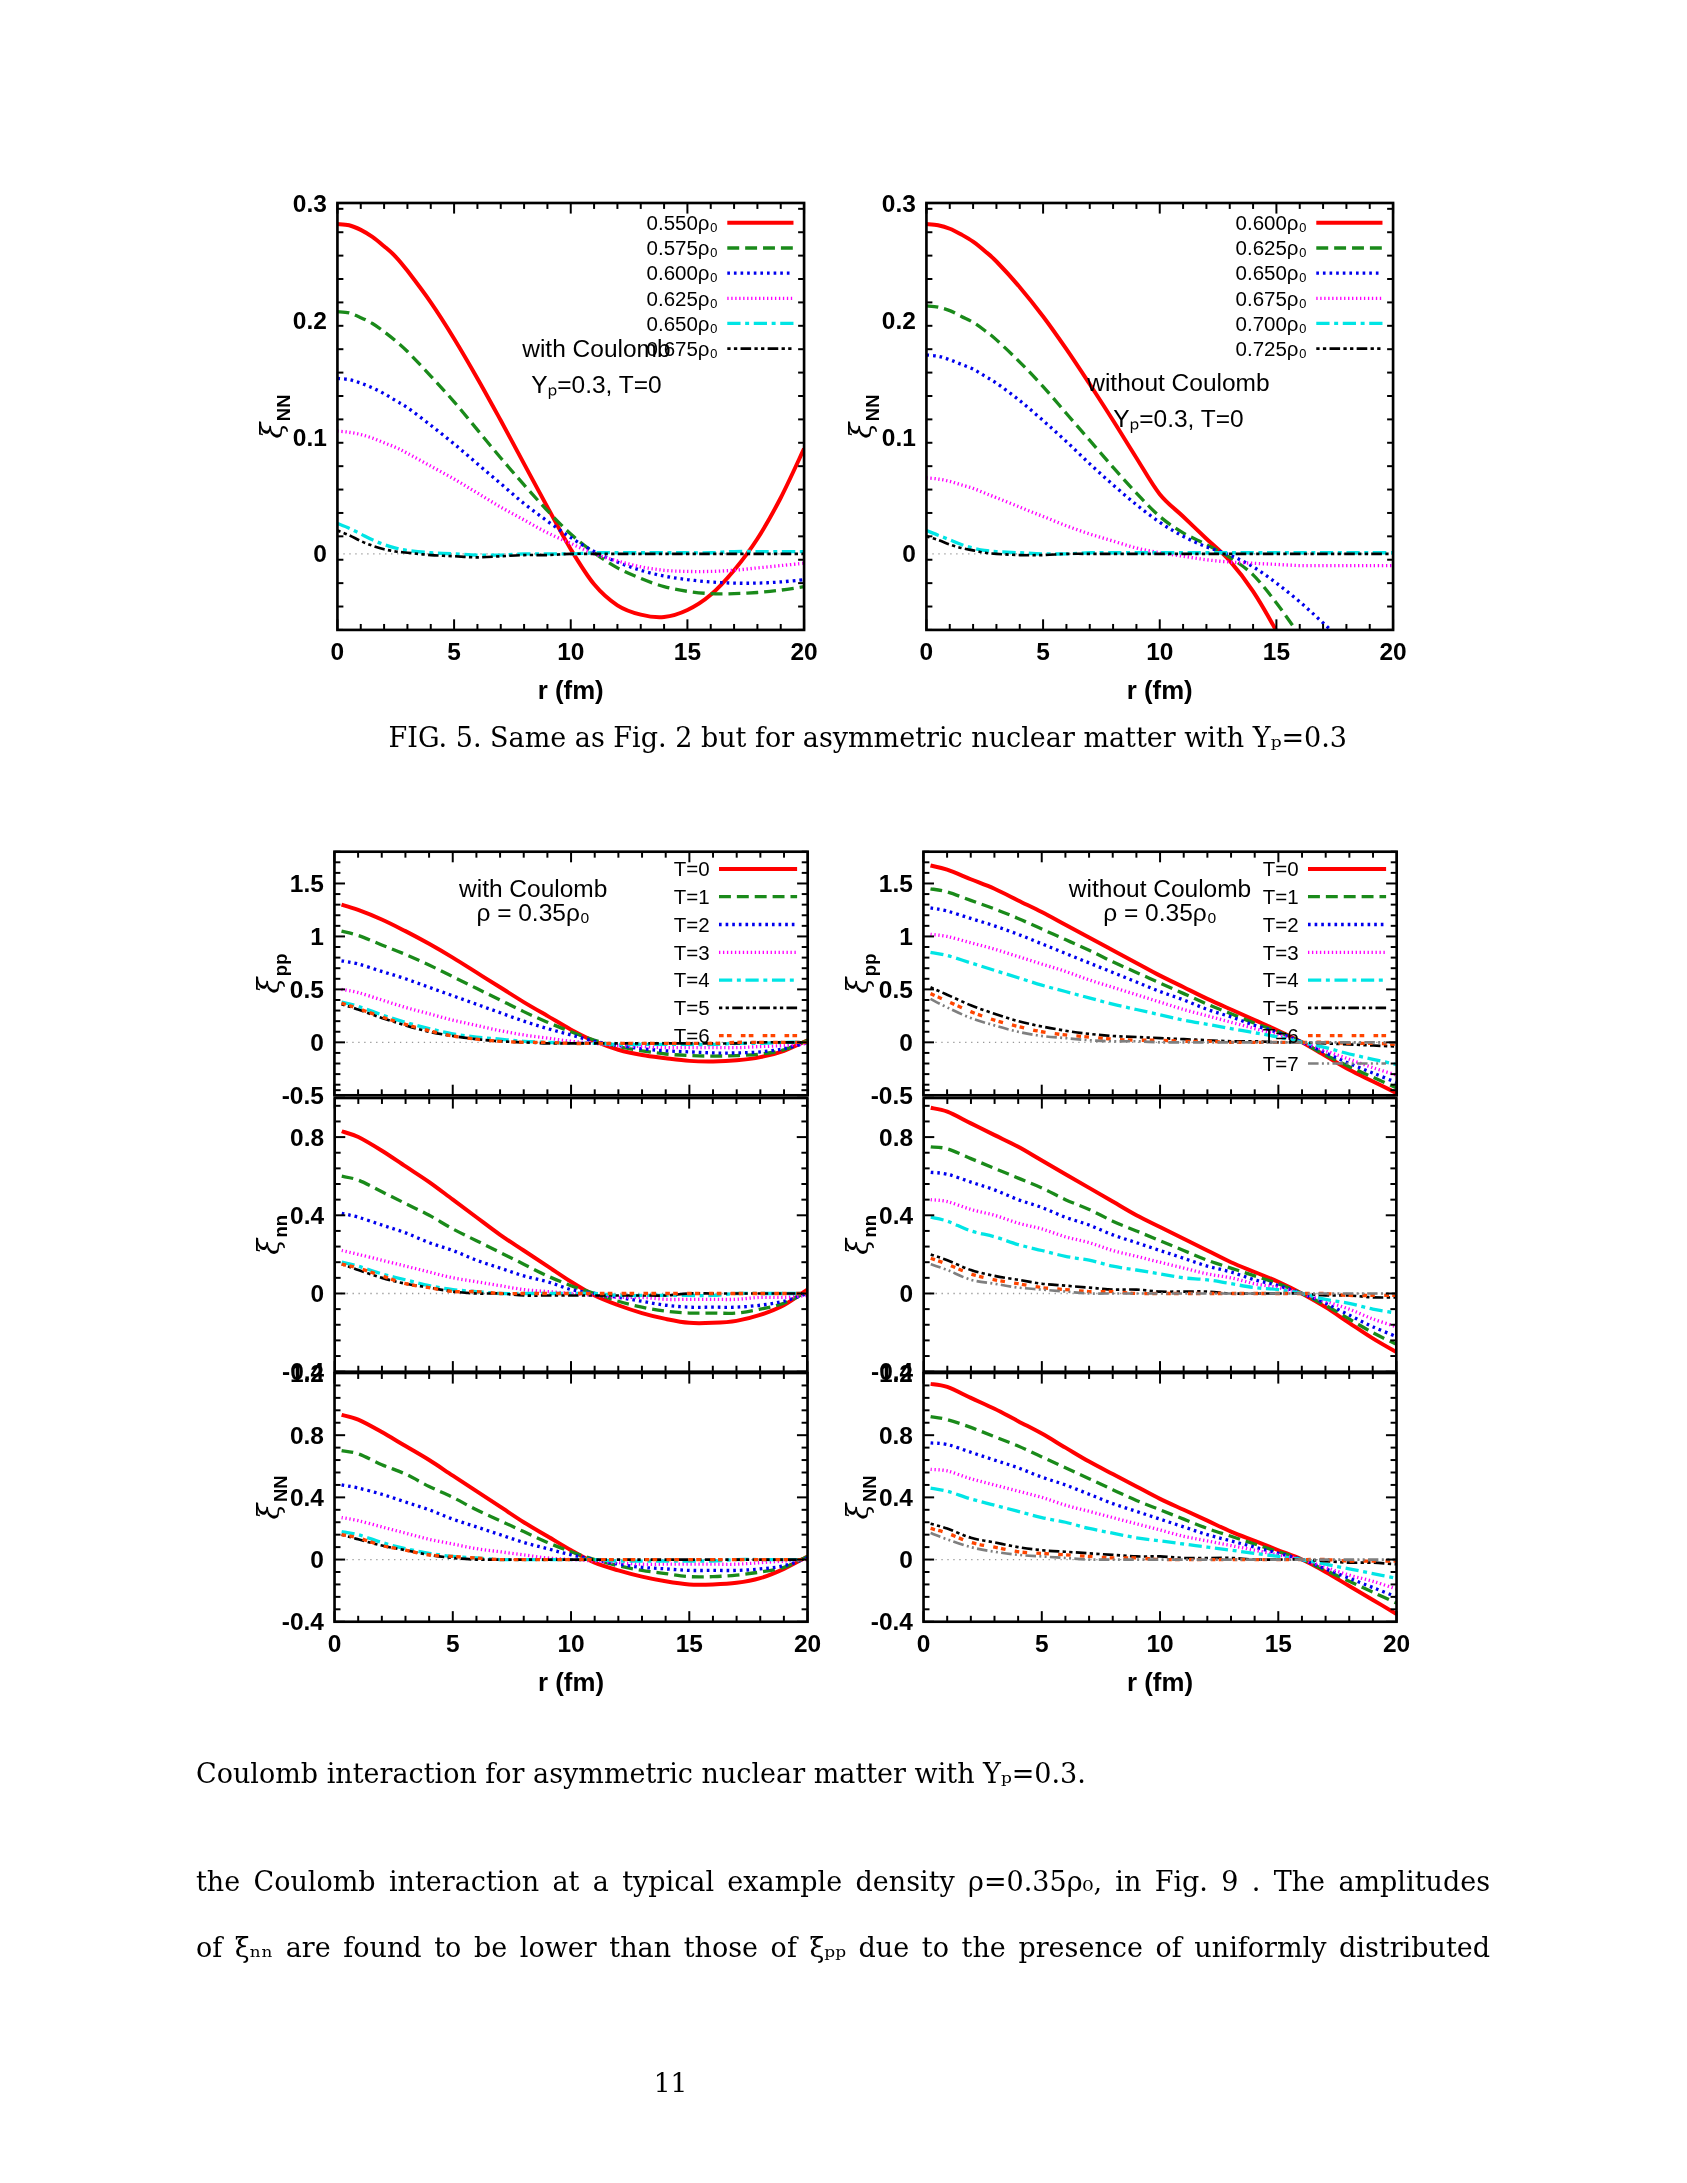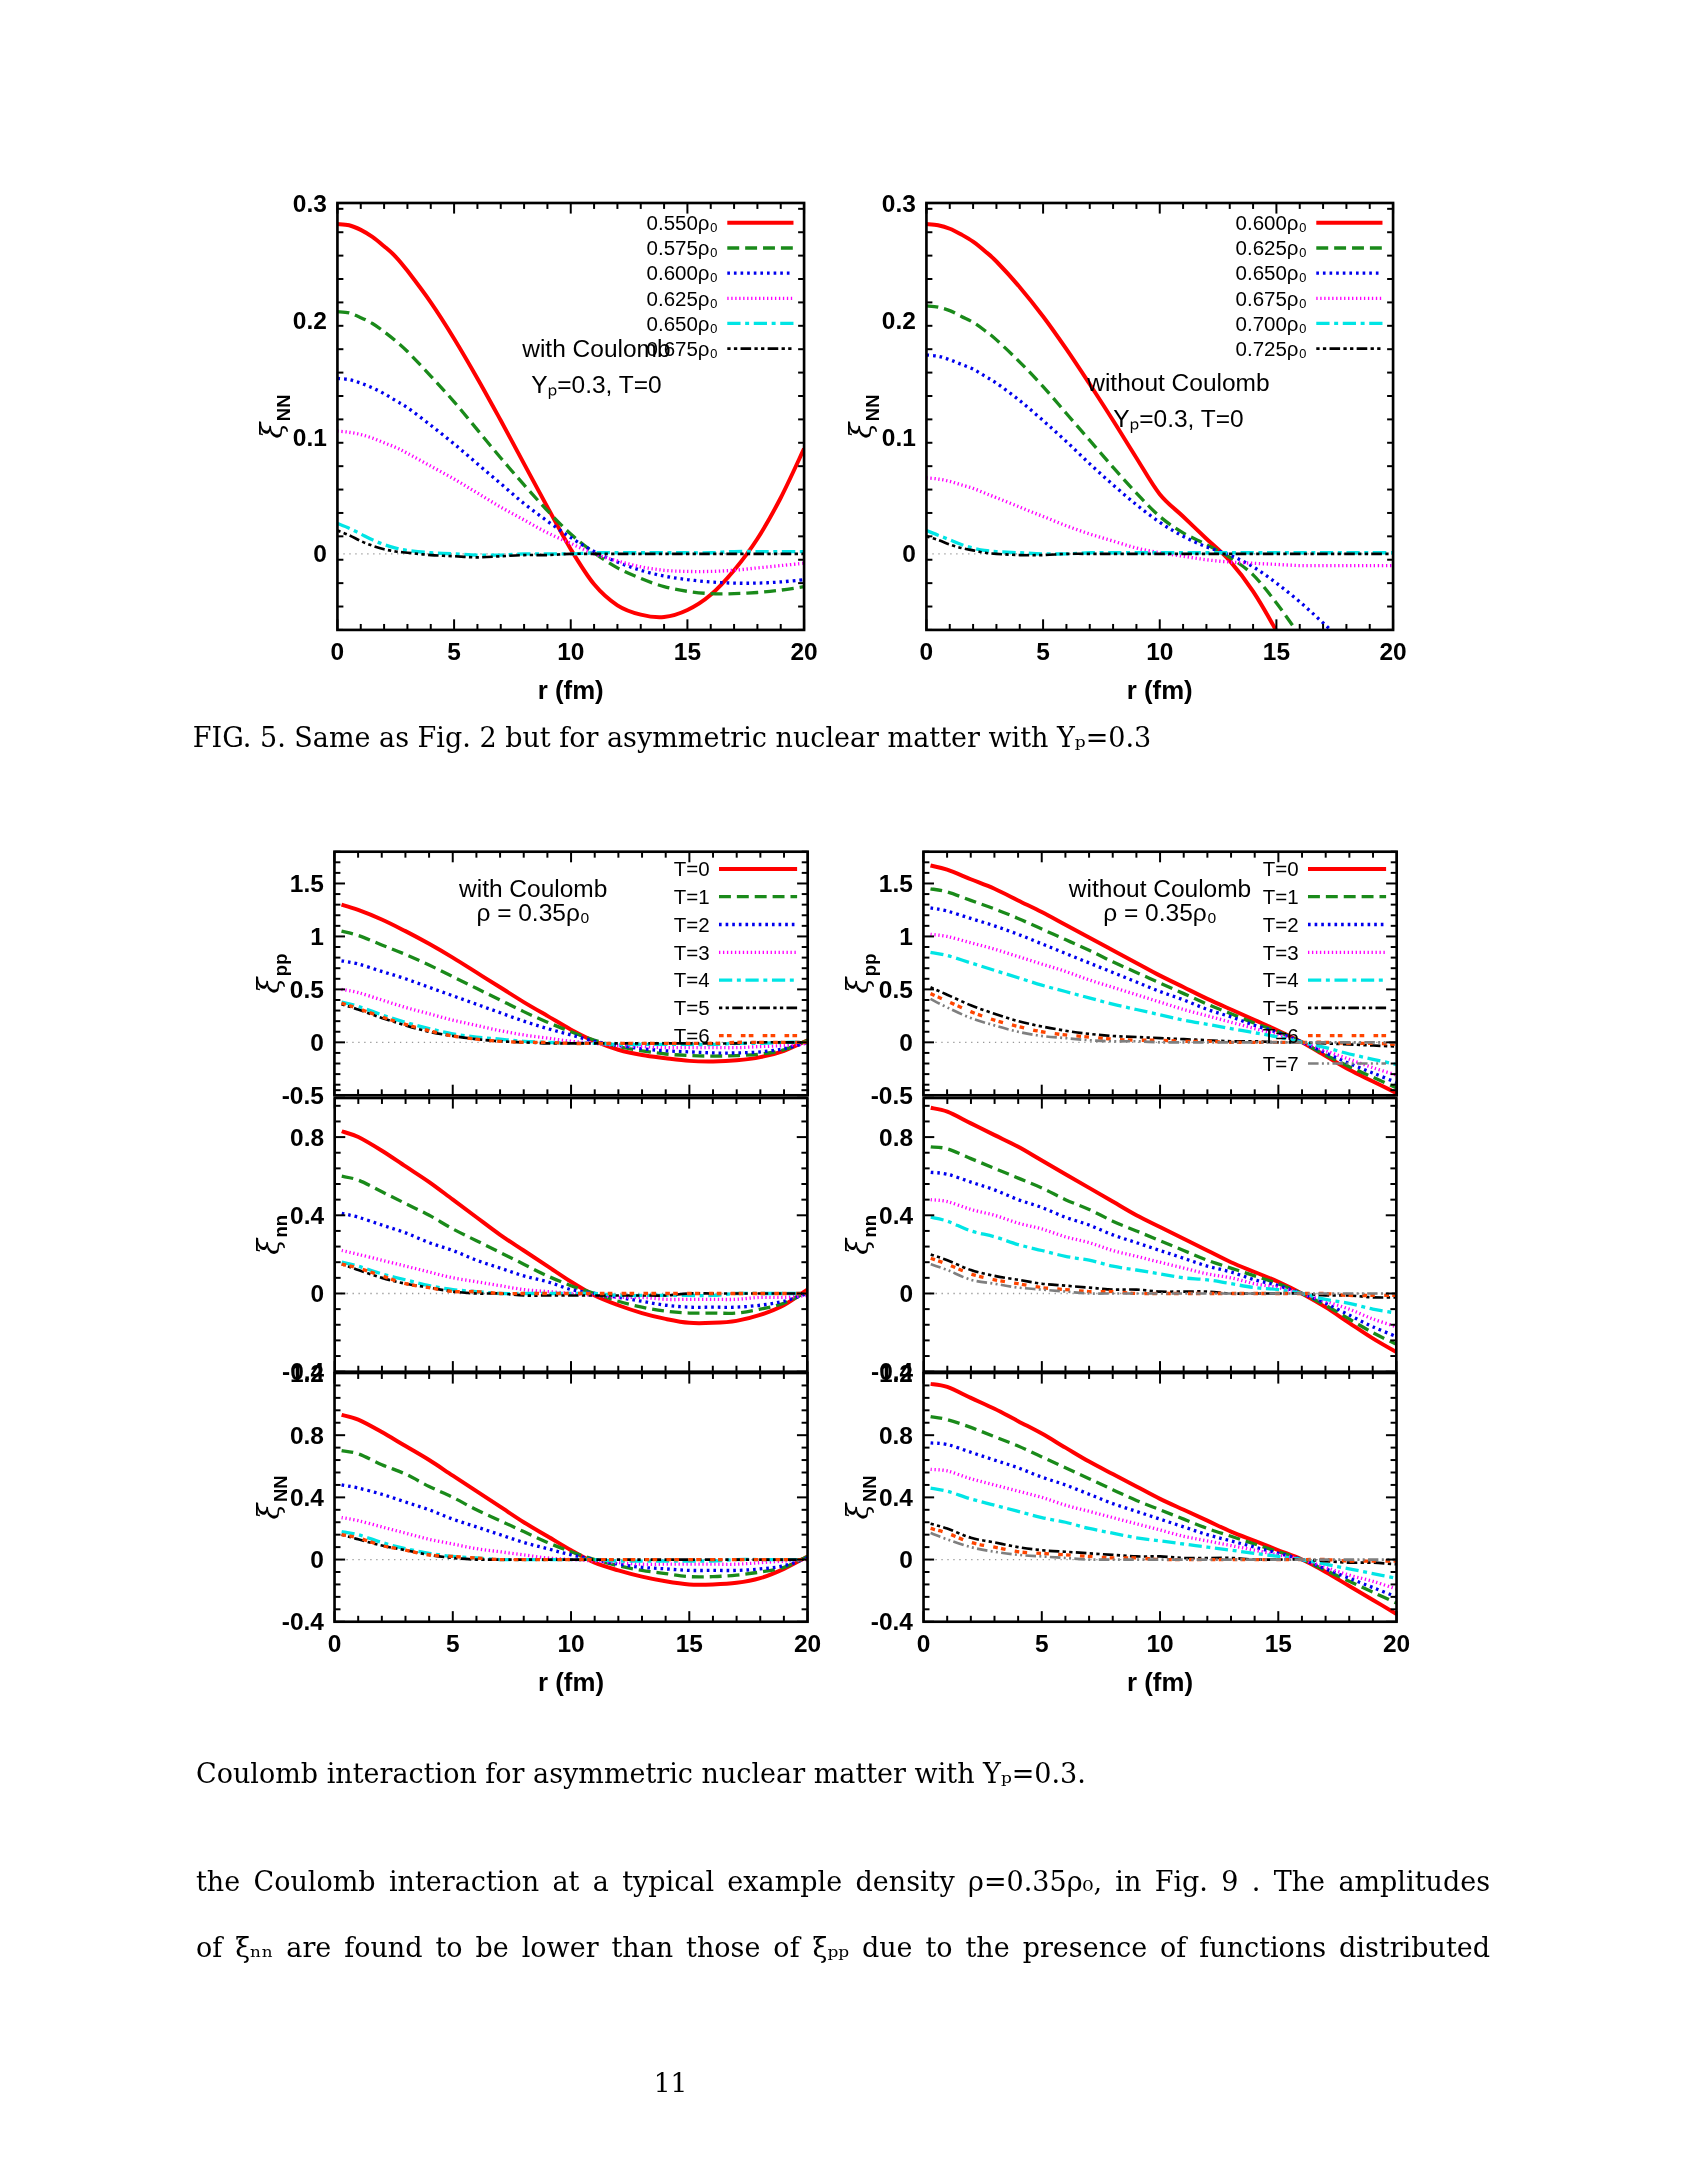--- a/index.html
+++ b/index.html
@@ -7,21 +7,21 @@
         font-family:"DejaVu Serif",serif;color:#000;}
   svg{position:absolute;overflow:visible;}
   svg text{fill:#000;}
   .ticklab{font:bold 37px "Liberation Sans",sans-serif;}
   .axtitle{font:bold 39px "Liberation Sans",sans-serif;}
   .annot{font:400 37px "Liberation Sans",sans-serif;}
   .leglab{font:400 31px "Liberation Sans",sans-serif;}
   .ylab-base{font:italic 44px "DejaVu Serif",serif;}
   .ylab-sub{font:bold 28px "Liberation Sans",sans-serif;}
   .caption{position:absolute;font-size:27px;line-height:1.25;}
-  .caption-center{left:4px;width:1336px;text-align:center;}
+  .caption-center{left:11px;width:1336px;text-align:right;}
   .textline{position:absolute;left:196px;width:1294px;font-size:27px;white-space:nowrap;}
   .justline{text-align:justify;text-align-last:justify;white-space:normal;}
   .pagenum{position:absolute;left:0;width:1341px;text-align:center;font-size:26.5px;}
 </style>
 </head>
 <body>
 
 <div class="page">
 
   <svg style="left:258px;top:195px;" width="556" height="523" viewBox="0 0 840 790">
@@ -952,17 +952,17 @@
       <text x="477.5" y="422" text-anchor="middle" class="ticklab">10</text>
       <text x="656.25" y="422" text-anchor="middle" class="ticklab">15</text>
       <text x="835" y="422" text-anchor="middle" class="ticklab">20</text>
       <text x="477.5" y="480" text-anchor="middle" class="axtitle">r (fm)</text>
       <text x="36" y="188" text-anchor="middle" transform="rotate(-90 36 188)"><tspan class="ylab-base">ξ</tspan><tspan class="ylab-sub" dx="2" dy="12">NN</tspan></text>
     </svg>
 
   <div class="caption textline" style="top:1757px;">Coulomb interaction for asymmetric nuclear matter with Yₚ=0.3.</div>
 
   <div class="textline justline" style="top:1866px;">the Coulomb interaction at a typical example density ρ=0.35ρ₀, in Fig. 9 . The amplitudes</div>
-  <div class="textline justline" style="top:1932px;">of ξₙₙ are found to be lower than those of ξₚₚ due to the presence of functions distributed</div>
+  <div class="textline justline" style="top:1932px;">of ξₙₙ are found to be lower than those of ξₚₚ due to the presence of uniformly distributed</div>
 
   <div class="pagenum" style="top:2067px;">11</div>
 </div>
 
 
 </body></html>

